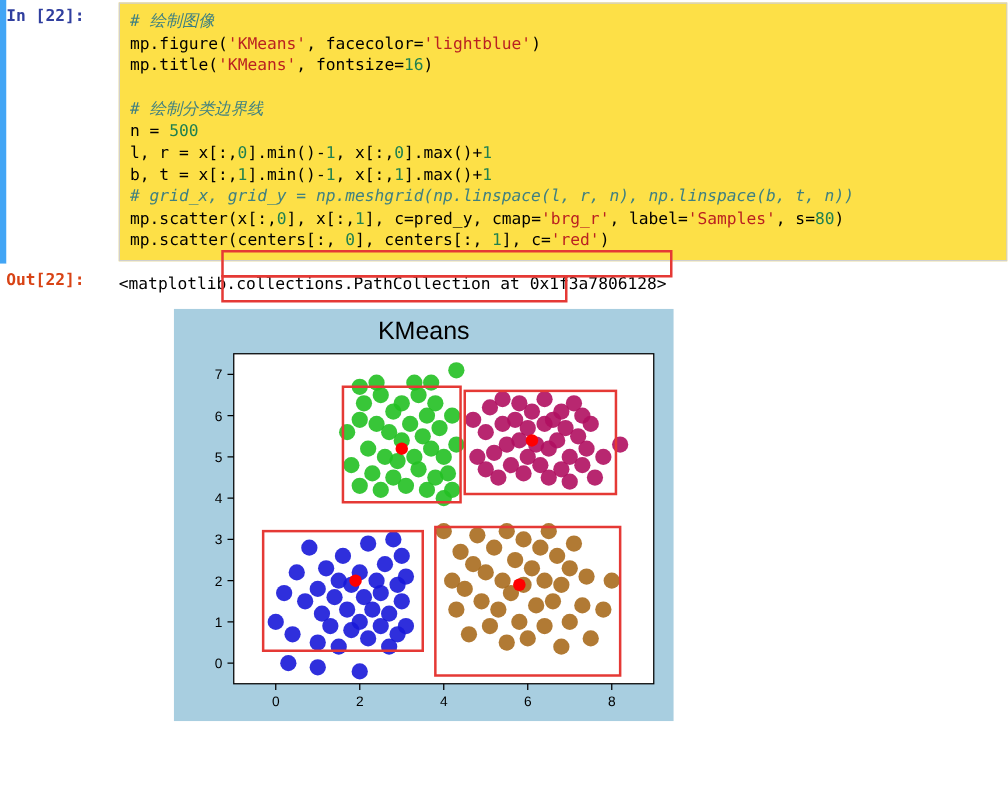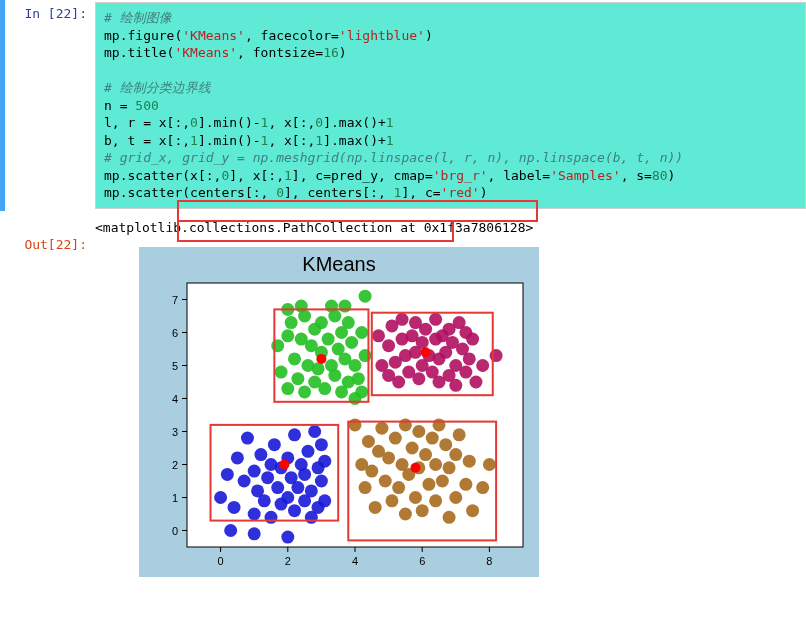--- a/index.html
+++ b/index.html
@@ -12,29 +12,30 @@
     width: 806px;
   }
   .cell {
     display: flex;
     border-left: 5px solid #42A5F5;
     padding: 2px 0 2px 0;
   }
   .prompt {
     width: 90px;
     flex-shrink: 0;
-    text-align: right;
+    text-align: left;
     padding: 4px 8px 0 0;
     font-family: "Consolas", "Monaco", monospace;
+    font-weight: bold;
   }
   .in-prompt { color: #303F9F; }
-  .out-prompt { color: #D84315; margin-top: 20px; }
+  .out-prompt { color: #D84315; }
   .input-area {
     flex: 1;
-    background: #5eead4;
+    background: #fde047;
     border: 1px solid #cfcfcf;
     padding: 6px 8px;
     line-height: 1.35;
     white-space: pre;
     overflow: hidden;
   }
   .output-cell { border-left: 5px solid #fff; }
   .output-area {
     flex: 1;
     padding: 6px 0 6px 0;

